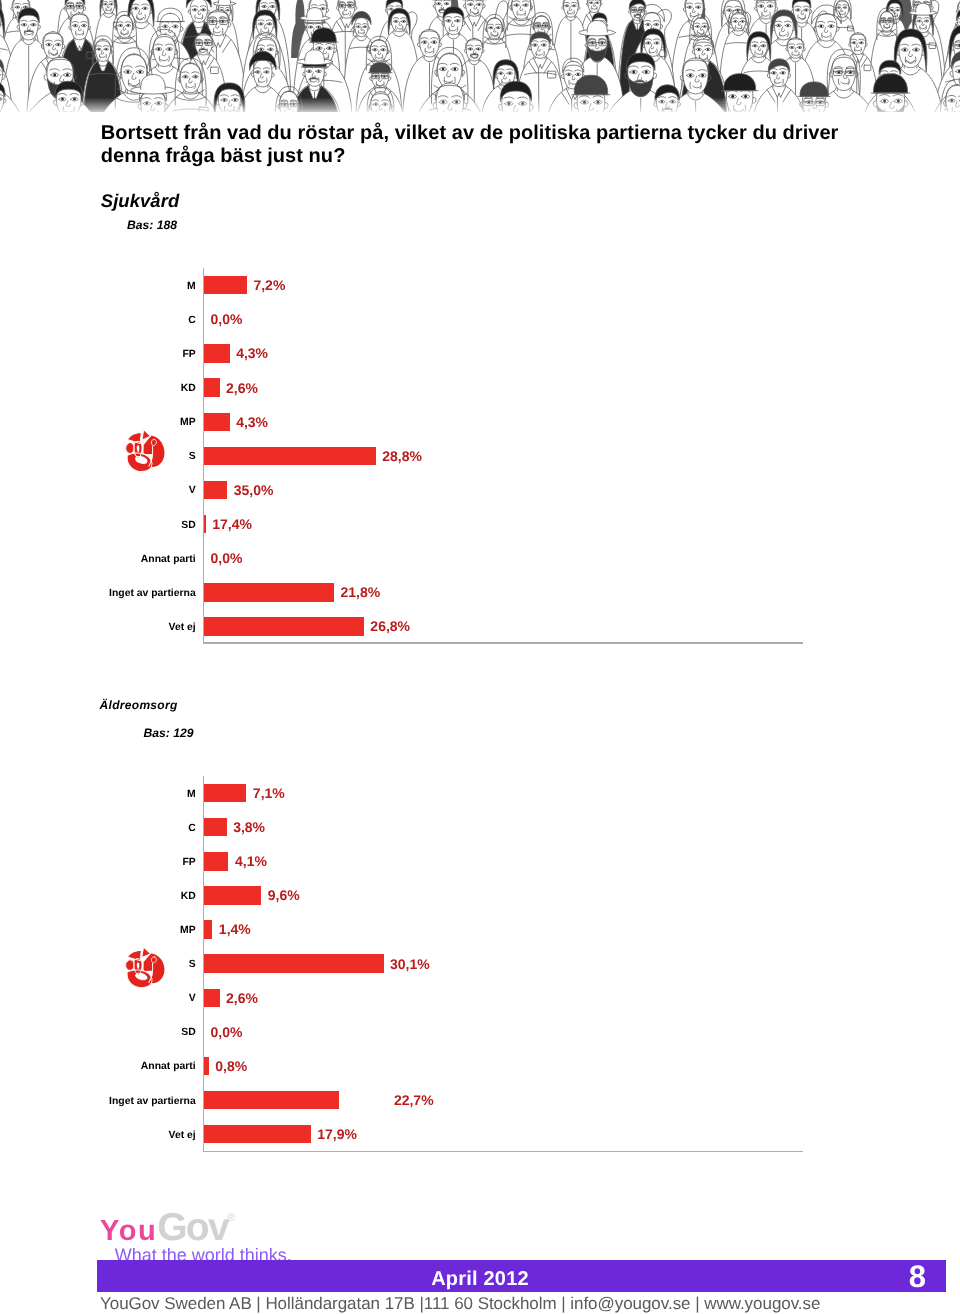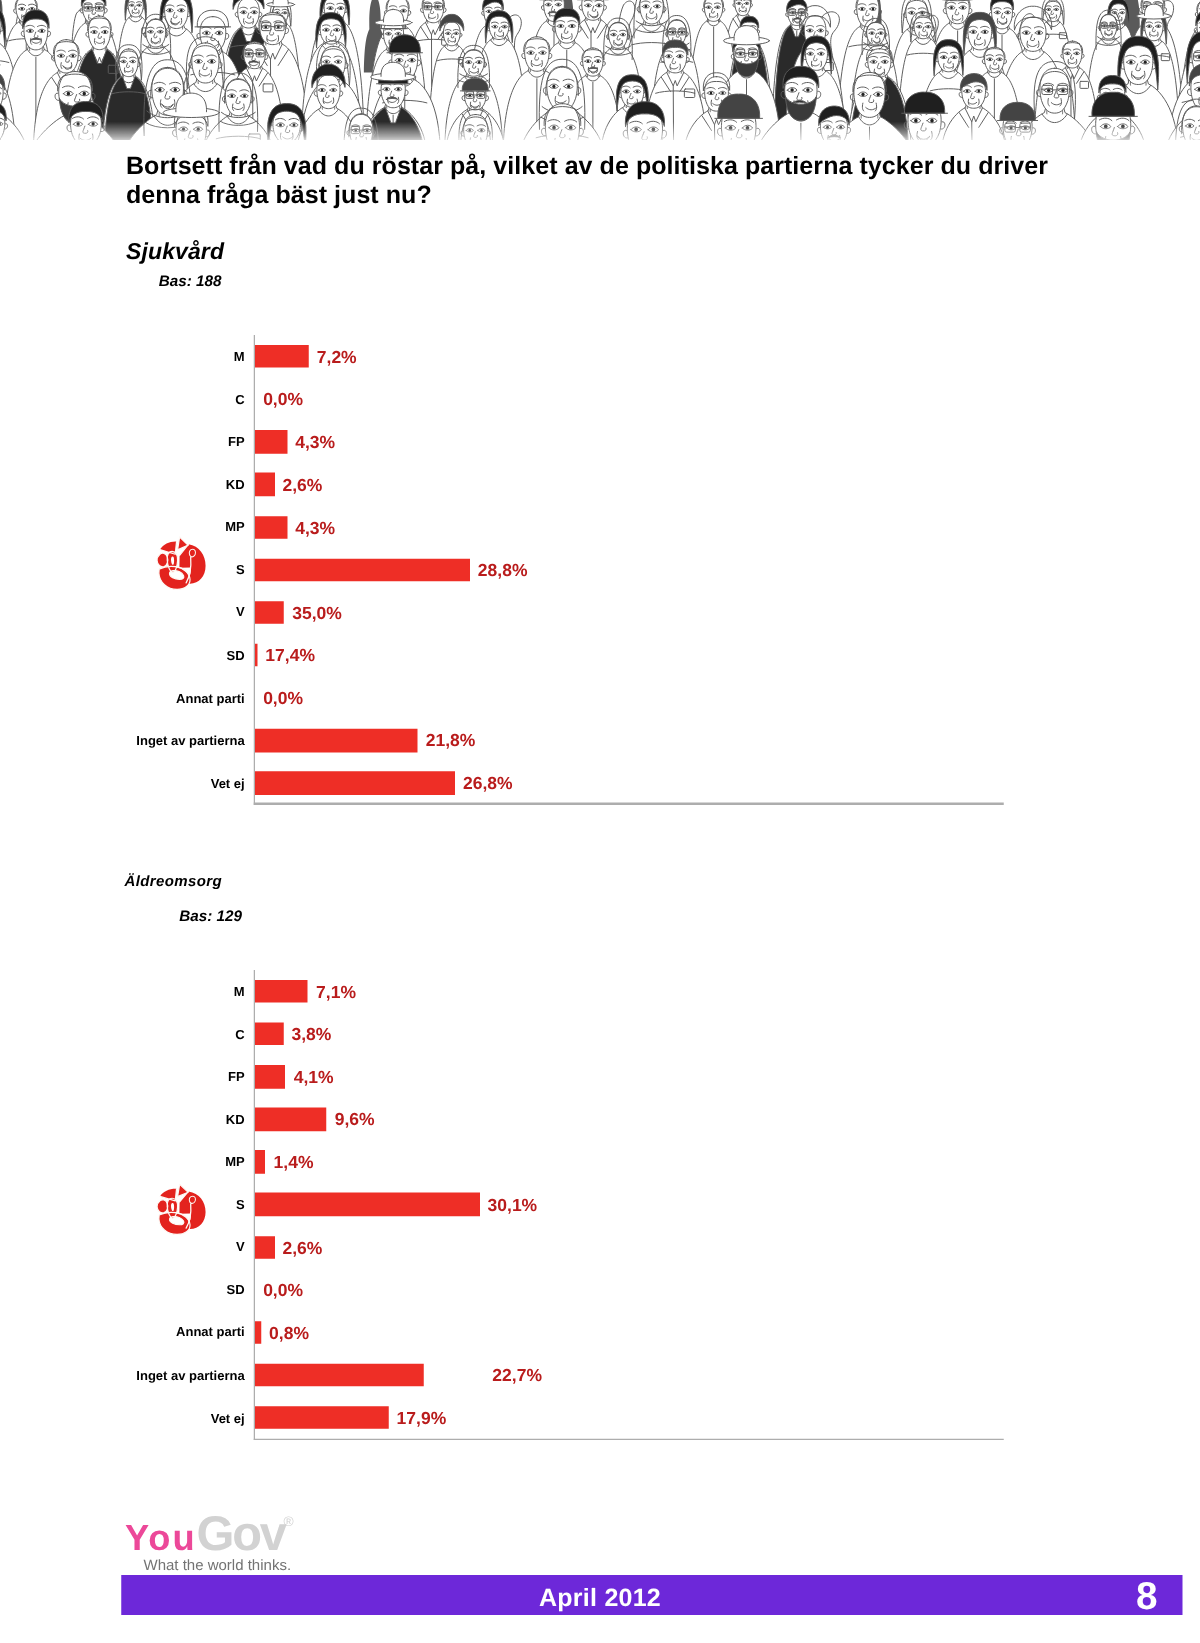--- a/index.html
+++ b/index.html
@@ -30,21 +30,21 @@
   .row .val{position:absolute;top:0;height:34.12px;line-height:34.12px;
       font-size:14px;font-weight:bold;color:#b91c1c;white-space:nowrap;}
 
   .rose{position:absolute;width:48px;height:48px;}
 
   
   #yougov-logo{position:absolute;left:100px;top:1207.5px;width:200px;height:54px;}
   #yg-you{font-size:29px;font-weight:bold;letter-spacing:1.5px;color:#ec4899;line-height:1;}
   #yg-gov{font-size:39px;font-weight:bold;letter-spacing:-1.7px;color:#d2d2d2;line-height:1;}
   #yg-reg{font-size:11px;color:#d2d2d2;vertical-align:super;position:relative;top:-12px;left:-1px;}
-  #yg-tag{position:absolute;left:14.8px;top:37.5px;font-size:12px;color:#737373;white-space:nowrap;}
+  #yg-tag{position:absolute;left:14.8px;top:37.5px;font-size:18px;color:#8b5cf6;white-space:nowrap;}
   #footer-bar{position:absolute;left:97px;top:1260px;width:849px;height:32px;background:#6d28d9;}
   #footer-date{position:absolute;left:-97px;top:3px;width:960px;height:32px;line-height:32px;
       text-align:center;color:#fff;font-size:20px;font-weight:bold;letter-spacing:0.2px;}
   #footer-page{position:absolute;right:20px;top:1px;height:32px;line-height:32px;
       color:#fff;font-size:31px;font-weight:bold;}
   #footer-address{position:absolute;left:100px;top:1294px;font-size:17px;color:#5a5a5a;
       white-space:nowrap;letter-spacing:-0.05px;}
 </style>
 </head>
 <body>
@@ -2295,13 +2295,14 @@
       </svg></div>
 
   <div id="yougov-logo">
     <span id="yg-you">You</span><span id="yg-gov">Gov</span><span id="yg-reg">®</span>
     <div id="yg-tag">What the world thinks.</div>
   </div>
   <div id="footer-bar">
     <div id="footer-date">April 2012</div>
     <div id="footer-page">8</div>
   </div>
+  <div id="footer-address">YouGov Sweden AB | Holländargatan 17B |111 60 Stockholm | info@yougov.se | www.yougov.se</div>
 </div>
 
 </body></html>

